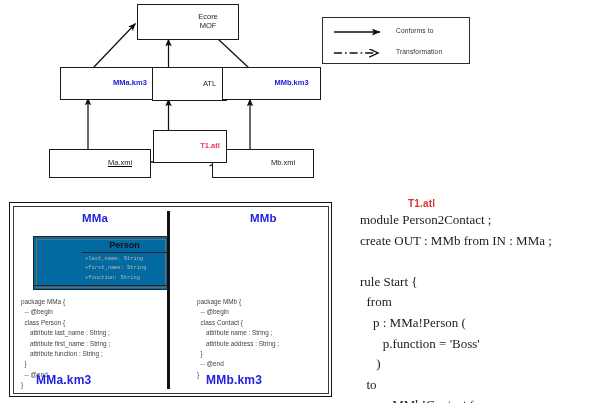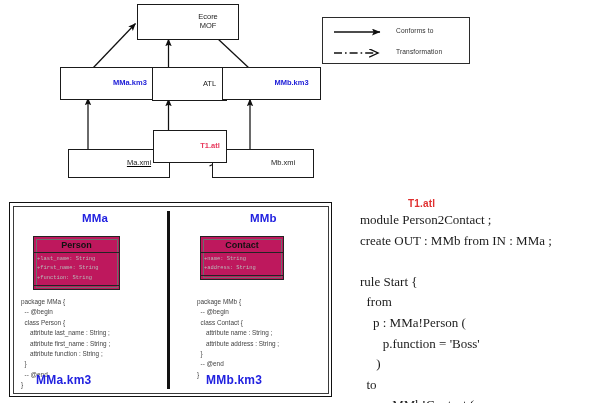--- a/index.html
+++ b/index.html
@@ -35,21 +35,21 @@
             border:1px solid #3a3a3a;}
   #km3divider{position:absolute;left:157px;top:8px;width:3px;height:178px;
               background:#111;z-index:4;}
 
   .panel-title{position:absolute;font-size:11.5px;font-weight:700;color:#2222e0;
                letter-spacing:.2px;}
   .panel-foot{position:absolute;font-size:12px;font-weight:700;color:#2222e0;
               letter-spacing:.2px;z-index:5;}
 
   
-  .uml{position:absolute;border:1.3px solid #242424;background:#be185d;}
+  .uml{position:absolute;border:1.3px solid #242424;background:#0369a1;padding-left:48px;}
   .uml .uml-in{position:absolute;left:1.5px;top:1.5px;right:1.5px;bottom:1.5px;
                border:1px solid #6d6d6d;}
   .uml-name{position:relative;height:15px;border-bottom:1.3px solid #242424;
             display:flex;align-items:center;justify-content:center;
             font-size:9px;font-weight:700;color:#111;z-index:2;}
   .uml-attrs{position:relative;padding:2px 3px 1px 3px;z-index:2;}
   .uml-attrs div{font-family:"Liberation Mono",monospace;font-size:5.4px;
                  color:#b9b9b9;line-height:1.72;white-space:nowrap;}
   .uml-foot{position:absolute;left:0;right:0;bottom:0;height:3.5px;
             border-top:1.3px solid #242424;}
@@ -105,21 +105,21 @@
 </div>
 
 <div class="mmbox" style="left:152px;top:67px;width:33px;height:32px;">
   <span class="txt-black">ATL</span>
 </div>
 
 <div class="mmbox" style="left:222px;top:67px;width:57px;height:31px;">
   <span class="txt-blue">MMb.km3</span>
 </div>
 
-<div class="mmbox" style="left:68px;top:149px;width:60px;height:27px;text-decoration:underline;">
+<div class="mmbox" style="left:49px;top:149px;width:60px;height:27px;text-decoration:underline;">
   <span class="txt-black">Ma.xmi</span>
 </div>
 
 <div class="mmbox" style="left:153px;top:130px;width:32px;height:31px;z-index:4;">
   <span class="txt-red">T1.atl</span>
 </div>
 
 <div class="mmbox" style="left:212px;top:149px;width:60px;height:27px;">
   <span class="txt-black">Mb.xmi</span>
 </div>
@@ -178,29 +178,20 @@
      attribute first_name : String ;
      attribute function : String ;
   }
   -- @end
 }</div>
 
   <div class="panel-foot" style="left:26px;top:170px;">MMa.km3</div>
 
   <div class="panel-title" style="left:200px;top:9px;padding-left:40px;">MMb</div>
 
-  <div class="uml" style="left:190px;top:33px;width:82px;height:42px;">
-    <div class="uml-in"></div>
-    <div class="uml-name">Contact</div>
-    <div class="uml-attrs">
-      <div>+name: String</div>
-      <div>+address: String</div>
-    </div>
-    <div class="uml-foot"></div>
-  </div>
 
   <div class="km3code" style="left:187px;top:94px;">package MMb {
   -- @begin
   class Contact {
      attribute name : String ;
      attribute address : String ;
   }
   -- @end
 }</div>
 

